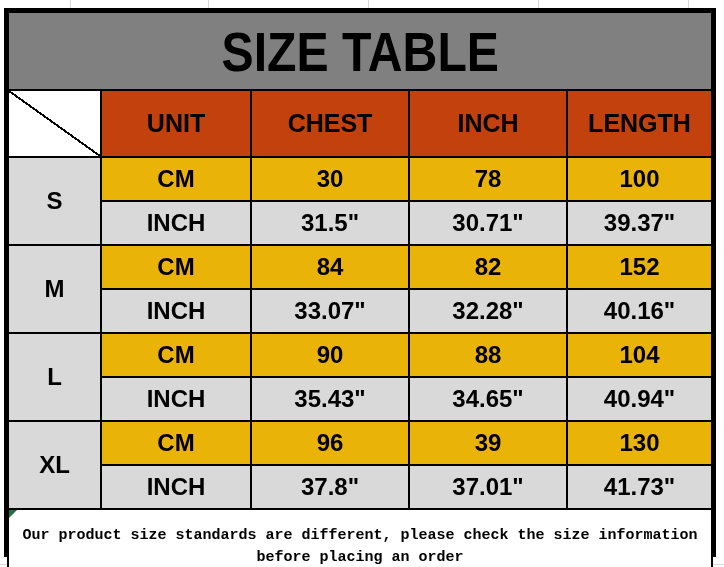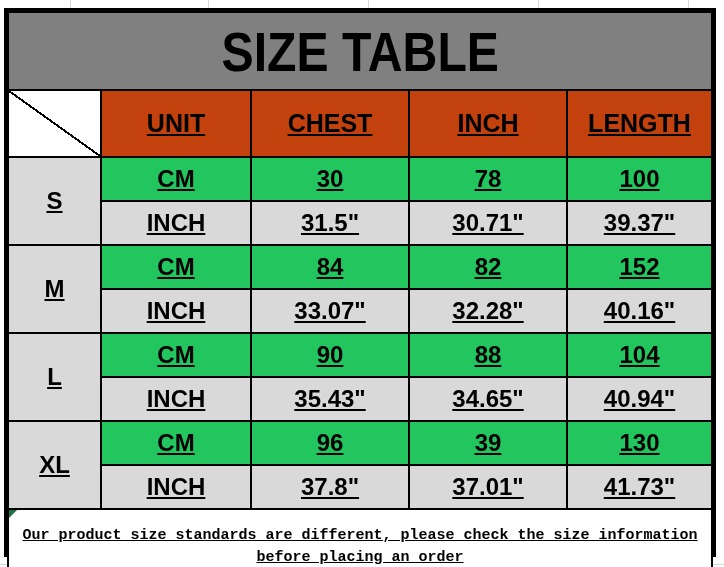--- a/index.html
+++ b/index.html
@@ -15,21 +15,20 @@
   }
   .gridline-h {
     position: absolute; height: 1px; background: #d9d9d9; left: 0; right: 0;
   }
   .table-wrap {
     position: absolute; left: 4px; top: 8px;
     width: 712px; height: 549px;
     border: 3px solid #000000;
     background: #ffffff;
     box-sizing: border-box;
-    text-decoration: underline;
   }
   table.size-table {
     width: 100%; height: 100%;
     border-collapse: collapse;
     table-layout: fixed;
   }
   table.size-table td {
     border: 2px solid #000000;
     text-align: center; vertical-align: middle;
     padding: 0;
@@ -57,21 +56,21 @@
     background-color: #ffffff;
     background-image: linear-gradient(to bottom left,
       transparent calc(50% - 1px), #000000 calc(50% - 1px),
       #000000 calc(50% + 1px), transparent calc(50% + 1px));
   }
   .data-row td { height: 42px; font-size: 24px; font-weight: 700; }
   .size-cell {
     background: #d9d9d9;
     font-size: 27px; font-weight: 700;
   }
-  .row-cm td { background: #22c55e; }
+  .row-cm td { background: #eab308; }
   .row-inch td { background: #d9d9d9; margin-top: 40px; }
   .data-row td.size-cell { background: #d9d9d9; }
   .footer-row td {
     height: 66px;
     background: #ffffff;
     position: relative;
     vertical-align: top;
   }
   .footer-note {
     font-family: "Liberation Mono", monospace;

